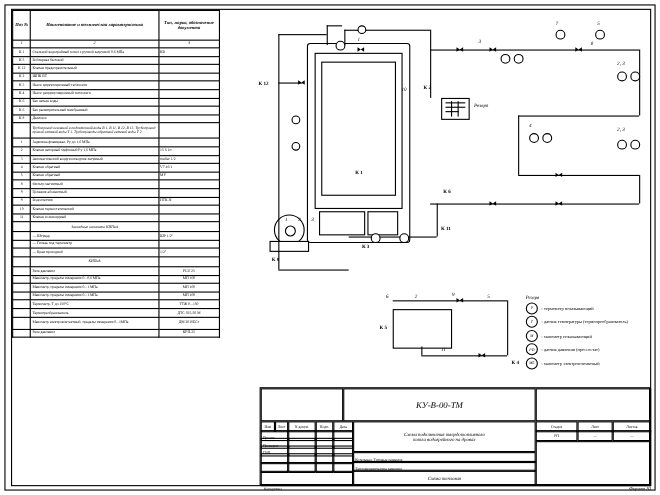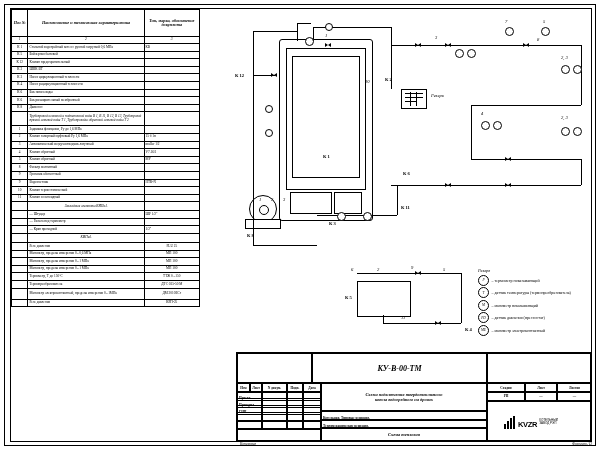--- a/index.html
+++ b/index.html
@@ -43,21 +43,21 @@
   .vtri:before{content:"";position:absolute;left:0;top:0;border-left:3px solid #000;border-top:2.5px solid transparent;border-bottom:2.5px solid transparent;}
   .vtri:after{content:"";position:absolute;right:0;top:0;border-right:3px solid #000;border-top:2.5px solid transparent;border-bottom:2.5px solid transparent;}
   
   .legend{position:absolute;right:2px;top:268px;width:120px;font-family:"Liberation Serif",serif;font-size:4px;}
   .legend .lt{font-style:italic;font-size:4.4px;margin-bottom:2px;}
   .legend .li{display:flex;align-items:center;margin-bottom:1.4px;}
   .legend .ic{width:9px;height:9px;border:0.6px solid #000;border-radius:50%;margin-right:2.5px;flex:0 0 auto;position:relative;background:#fff;}
   .legend .ic i{position:absolute;left:1px;top:2.4px;font-style:italic;font-size:3.4px;line-height:4px;width:7px;text-align:center;}
   
   .tb{position:absolute;left:236px;top:352px;width:355px;height:89px;border:1px solid #000;box-sizing:border-box;font-family:"Liberation Serif",serif;}
-  .tb .t{position:absolute;border:0.5px solid #000;box-sizing:border-box;font-size:3.6px;padding:4px 1px;overflow:hidden;font-weight:bold;}
+  .tb .t{position:absolute;border:0.5px solid #000;box-sizing:border-box;font-size:3.6px;padding:4px 1px;overflow:hidden;}
   .tb .big{font-size:8px;font-style:italic;display:flex;align-items:center;justify-content:center;}
   .tb .mid{font-size:4.4px;font-style:italic;display:flex;align-items:center;justify-content:center;text-align:center;line-height:1.2;}
   .tb .sm{font-size:3.4px;}
   .tb .cc{display:flex;align-items:center;justify-content:center;text-align:center;}
   .logo{position:absolute;right:2px;top:58px;width:84px;height:22px;display:flex;align-items:center;}
   .logo .bars{display:flex;align-items:flex-end;height:13px;margin-right:2px;}
   .logo .bars span{display:block;width:2px;background:#000;margin-right:1px;}
   .logo .nm{font-family:"Liberation Sans",sans-serif;font-weight:bold;font-size:7.5px;letter-spacing:-0.3px;}
   .logo .sub{font-family:"Liberation Sans",sans-serif;font-size:3px;line-height:3.4px;}
   .fmt{position:absolute;right:8px;bottom:4px;font-family:"Liberation Serif",serif;font-size:4px;font-style:italic;}
@@ -442,32 +442,17 @@
     <div class="t mid" style="left:84px;top:74px;width:166px;height:15px">Схема тепловая</div>
 
     <div class="t sm cc" style="left:250px;top:30px;width:38px;height:8px">Стадия</div>
     <div class="t sm cc" style="left:288px;top:30px;width:32px;height:8px">Лист</div>
     <div class="t sm cc" style="left:320px;top:30px;width:35px;height:8px">Листов</div>
     <div class="t sm cc" style="left:250px;top:38px;width:38px;height:10px">РП</div>
     <div class="t sm cc" style="left:288px;top:38px;width:32px;height:10px">—</div>
     <div class="t sm cc" style="left:320px;top:38px;width:35px;height:10px">—</div>
     <div class="t" style="left:250px;top:48px;width:105px;height:41px"></div>
 
-    <div class="logo">
-      <span class="bars">
-        <span style="height:5px"></span>
-          <span style="height:8px"></span>
-          <span style="height:11px"></span>
-          <span style="height:13px"></span>
-      </span>
-      <span>
-        <span class="nm">KVZR</span>
-      </span>
-      <span style="margin-left:2px">
-        <div class="sub">КОТЕЛЬНЫЙ</div>
-        <div class="sub">ЗАВОД РЭП</div>
-      </span>
-    </div>
   </div>
 
   <div class="copier">Копировал</div>
   <div class="fmt">Формат А3</div>
 </div>
 
 </body></html>

